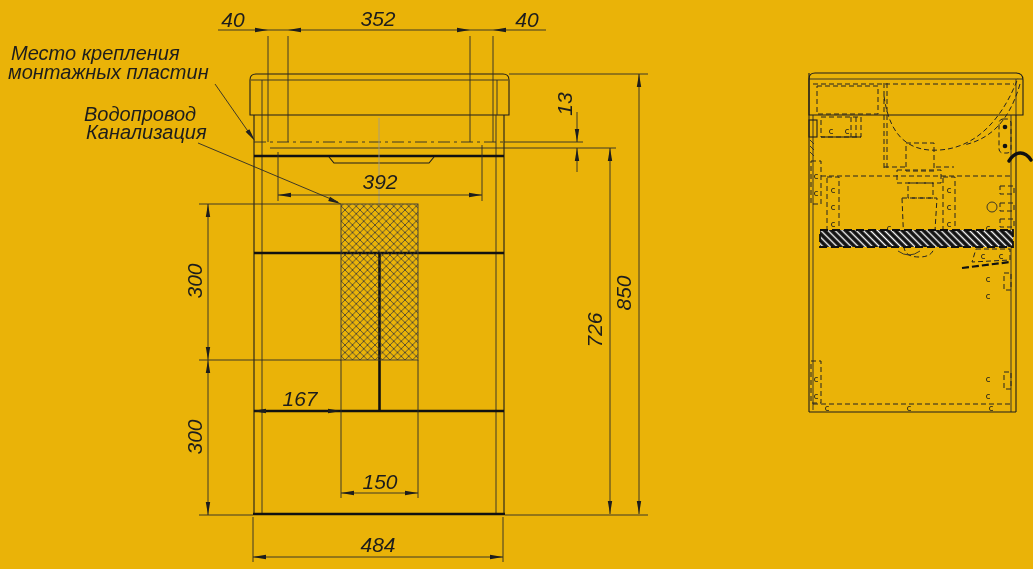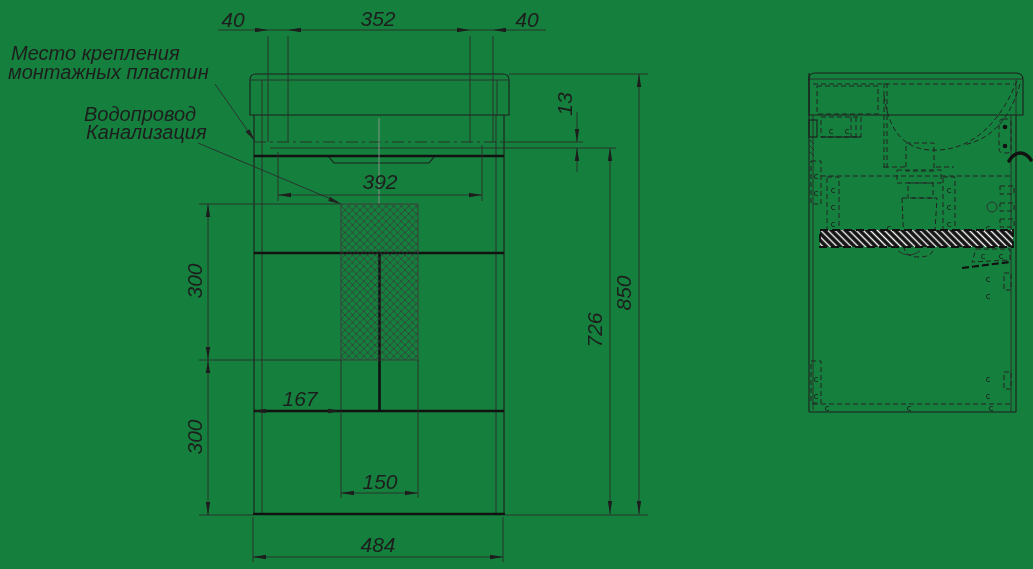--- a/index.html
+++ b/index.html
@@ -1,16 +1,16 @@
 <!DOCTYPE html>
 <html><head>
 <meta charset="utf-8">
 <style>
   html,body{margin:0;padding:0;background:#ffffff;}
-  .stage{position:relative;width:1033px;height:569px;background:#15803d;overflow:hidden;
+  .stage{position:relative;width:1033px;height:569px;background:#eab308;overflow:hidden;
          font-family:"Liberation Sans",sans-serif;}
   svg{position:absolute;left:0;top:0;}
   .dim-text{font:italic 21px "Liberation Sans",sans-serif;fill:#1d1d1d;}
   .lbl-text{font:italic 20px "Liberation Sans",sans-serif;fill:#1d1d1d;}
   .screw{font:9px "DejaVu Sans Mono",monospace;fill:#1d1d1d;}
   .thin{stroke:#1d1d1d;stroke-width:1.1;fill:none;}
   .thick{stroke:#111;stroke-width:2.6;fill:none;}
   .xthin{stroke:#2a2a2a;stroke-width:0.9;fill:none;}
   .dash{stroke:#222;stroke-width:1;fill:none;stroke-dasharray:5 3;}
   .cline{stroke:#999;stroke-width:0.8;fill:none;}

